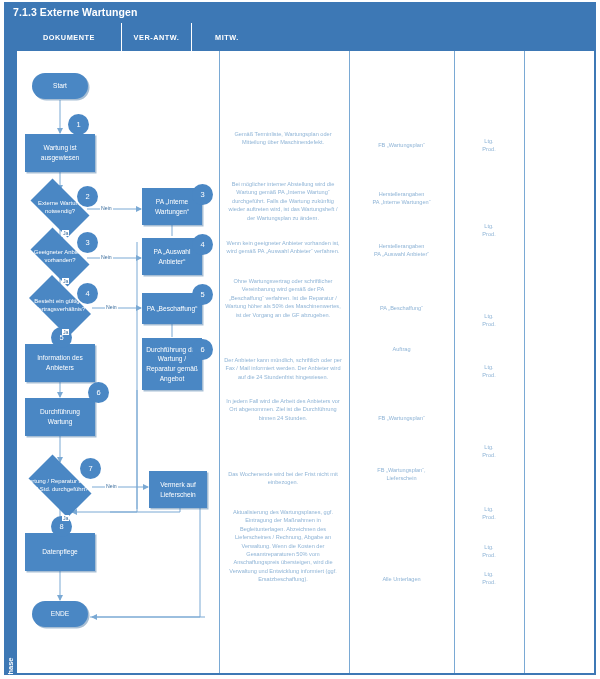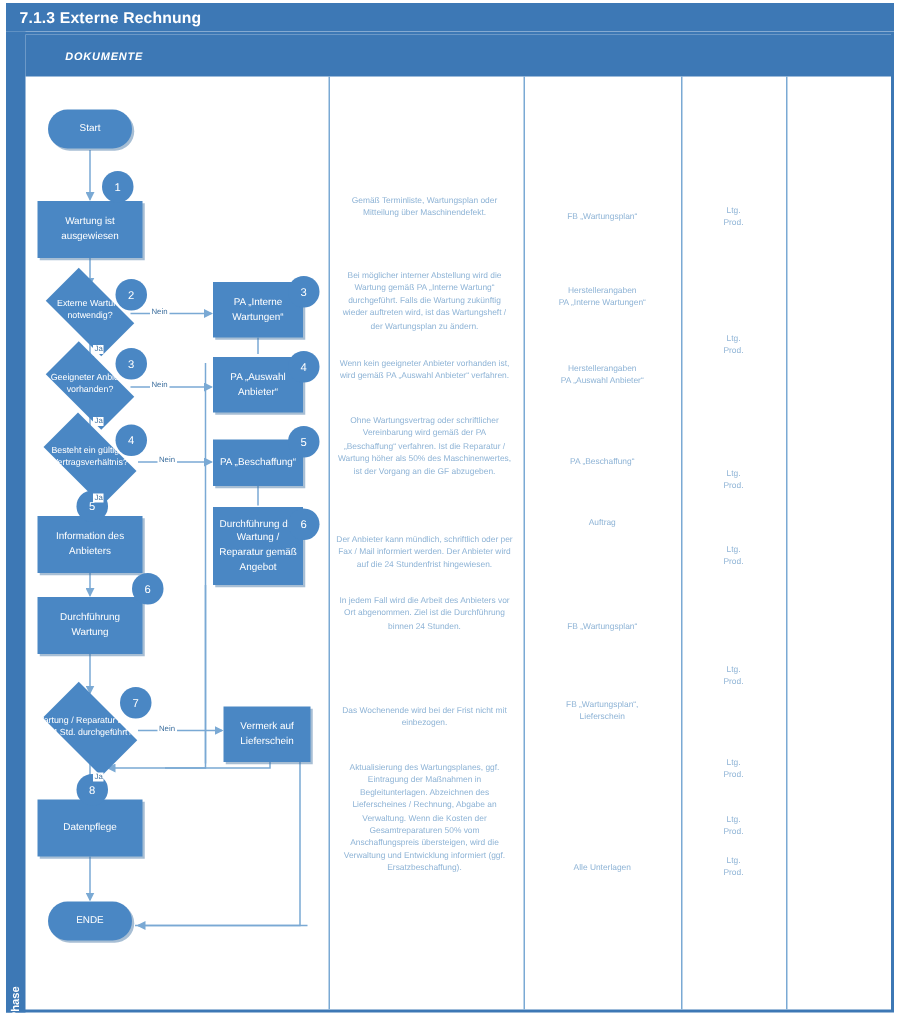--- a/index.html
+++ b/index.html
@@ -75,21 +75,21 @@
     letter-spacing: .55px;
     display: flex;
     align-items: center;
     justify-content: center;
     border-right: 1px solid #ffffff;
     text-align: center;
   }
   .hdr-cell:last-child { border-right: none; }
   .hdr-0 { width: 202px; }
   .hdr-1 { width: 130px; }
-  .hdr-2 { width: 105px; font-style: italic; }
+  .hdr-2 { width: 105px; }
   .hdr-3 { width: 70px; }
   .hdr-4 { width: 70px; }
 
   
   .col-sep {
     position: absolute;
     top: 51px;
     width: 1px;
     height: 622px;
     background: #7aa9d4;
@@ -185,31 +185,33 @@
     line-height: 1.5;
     text-align: center;
   }
 </style>
 </head>
 <body>
 
 <div id="page">
 
   <div class="title-bar">
-    <span>7.1.3 Externe Rechnung</span>
+    <span>7.1.3 Externe Wartungen</span>
   </div>
 
   <div class="frame"></div>
 
   <div class="phase-band">
     <div class="phase-label">Phase</div>
   </div>
 
   <div class="header-row">
     <div class="hdr-cell hdr-2">DOKUMENTE</div>
+    <div class="hdr-cell hdr-3">VER-ANTW.</div>
+    <div class="hdr-cell hdr-4">MITW.</div>
   </div>
 
   <div class="col-sep" style="left:219px;"></div>
   <div class="col-sep" style="left:349px;"></div>
   <div class="col-sep" style="left:454px;"></div>
   <div class="col-sep" style="left:524px;"></div>
 
   <svg class="canvas" viewBox="0 0 600 679">
     <defs>
       <marker id="arr" markerWidth="6" markerHeight="6" refX="5" refY="3" orient="auto">

